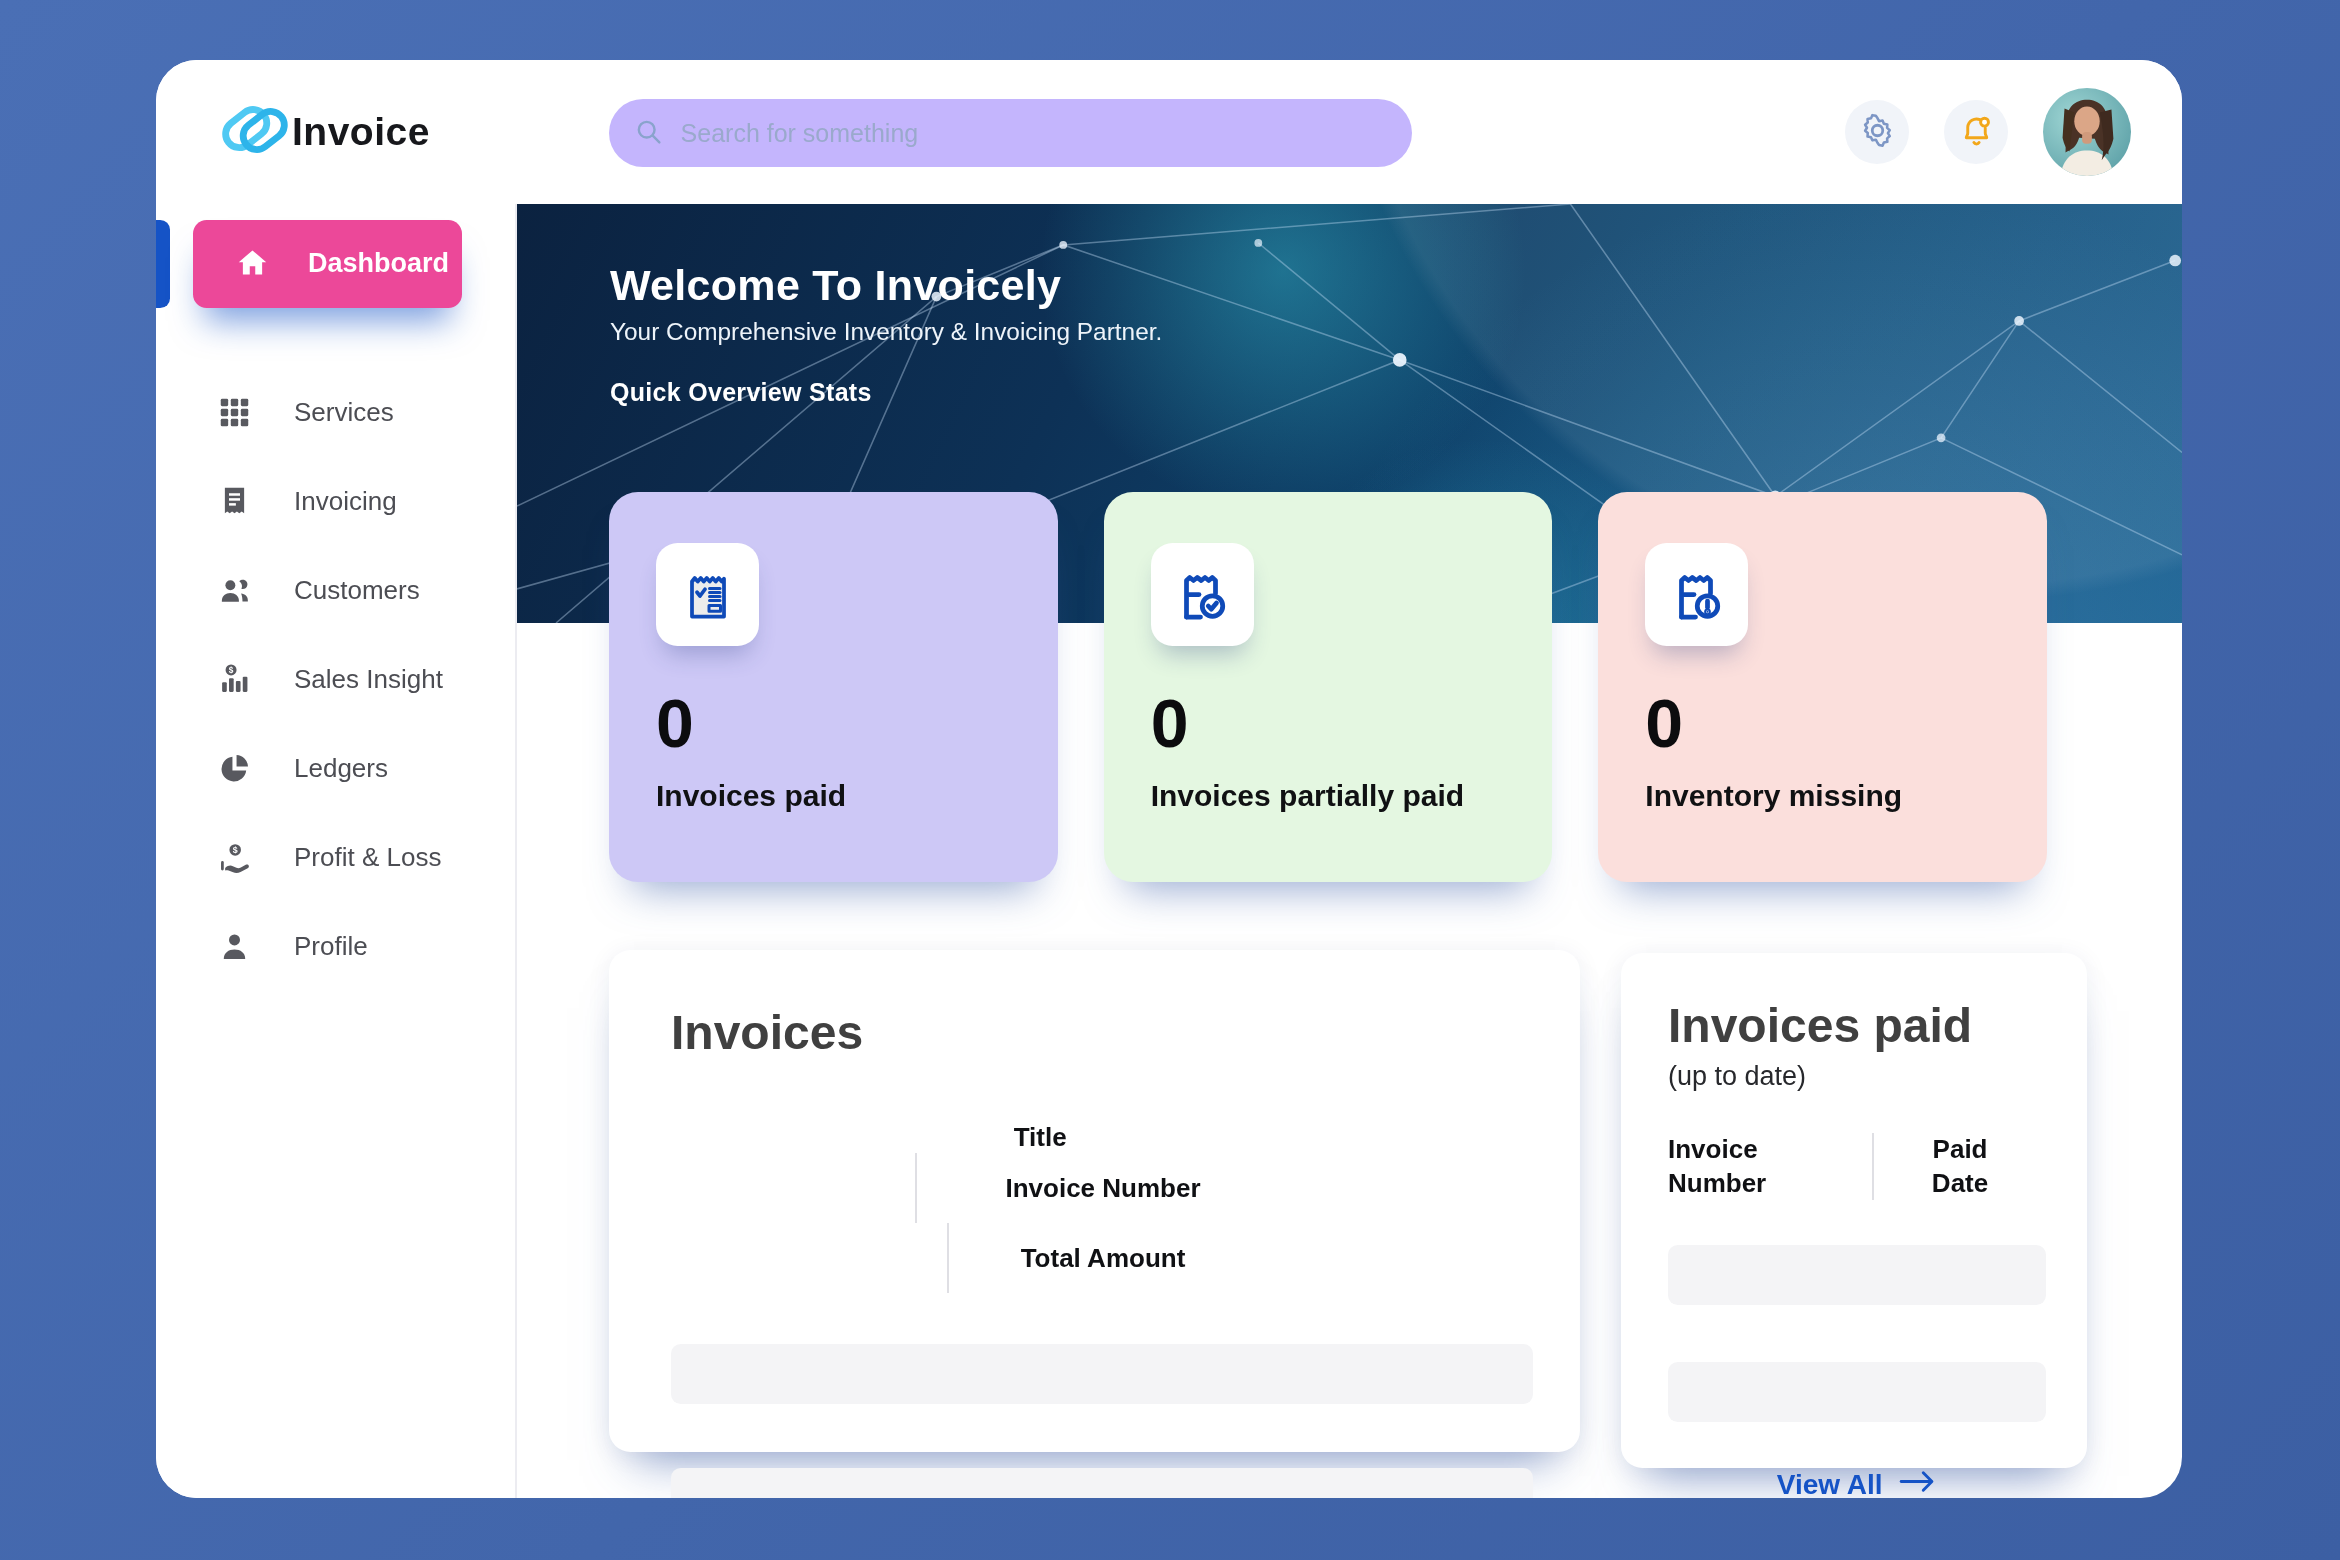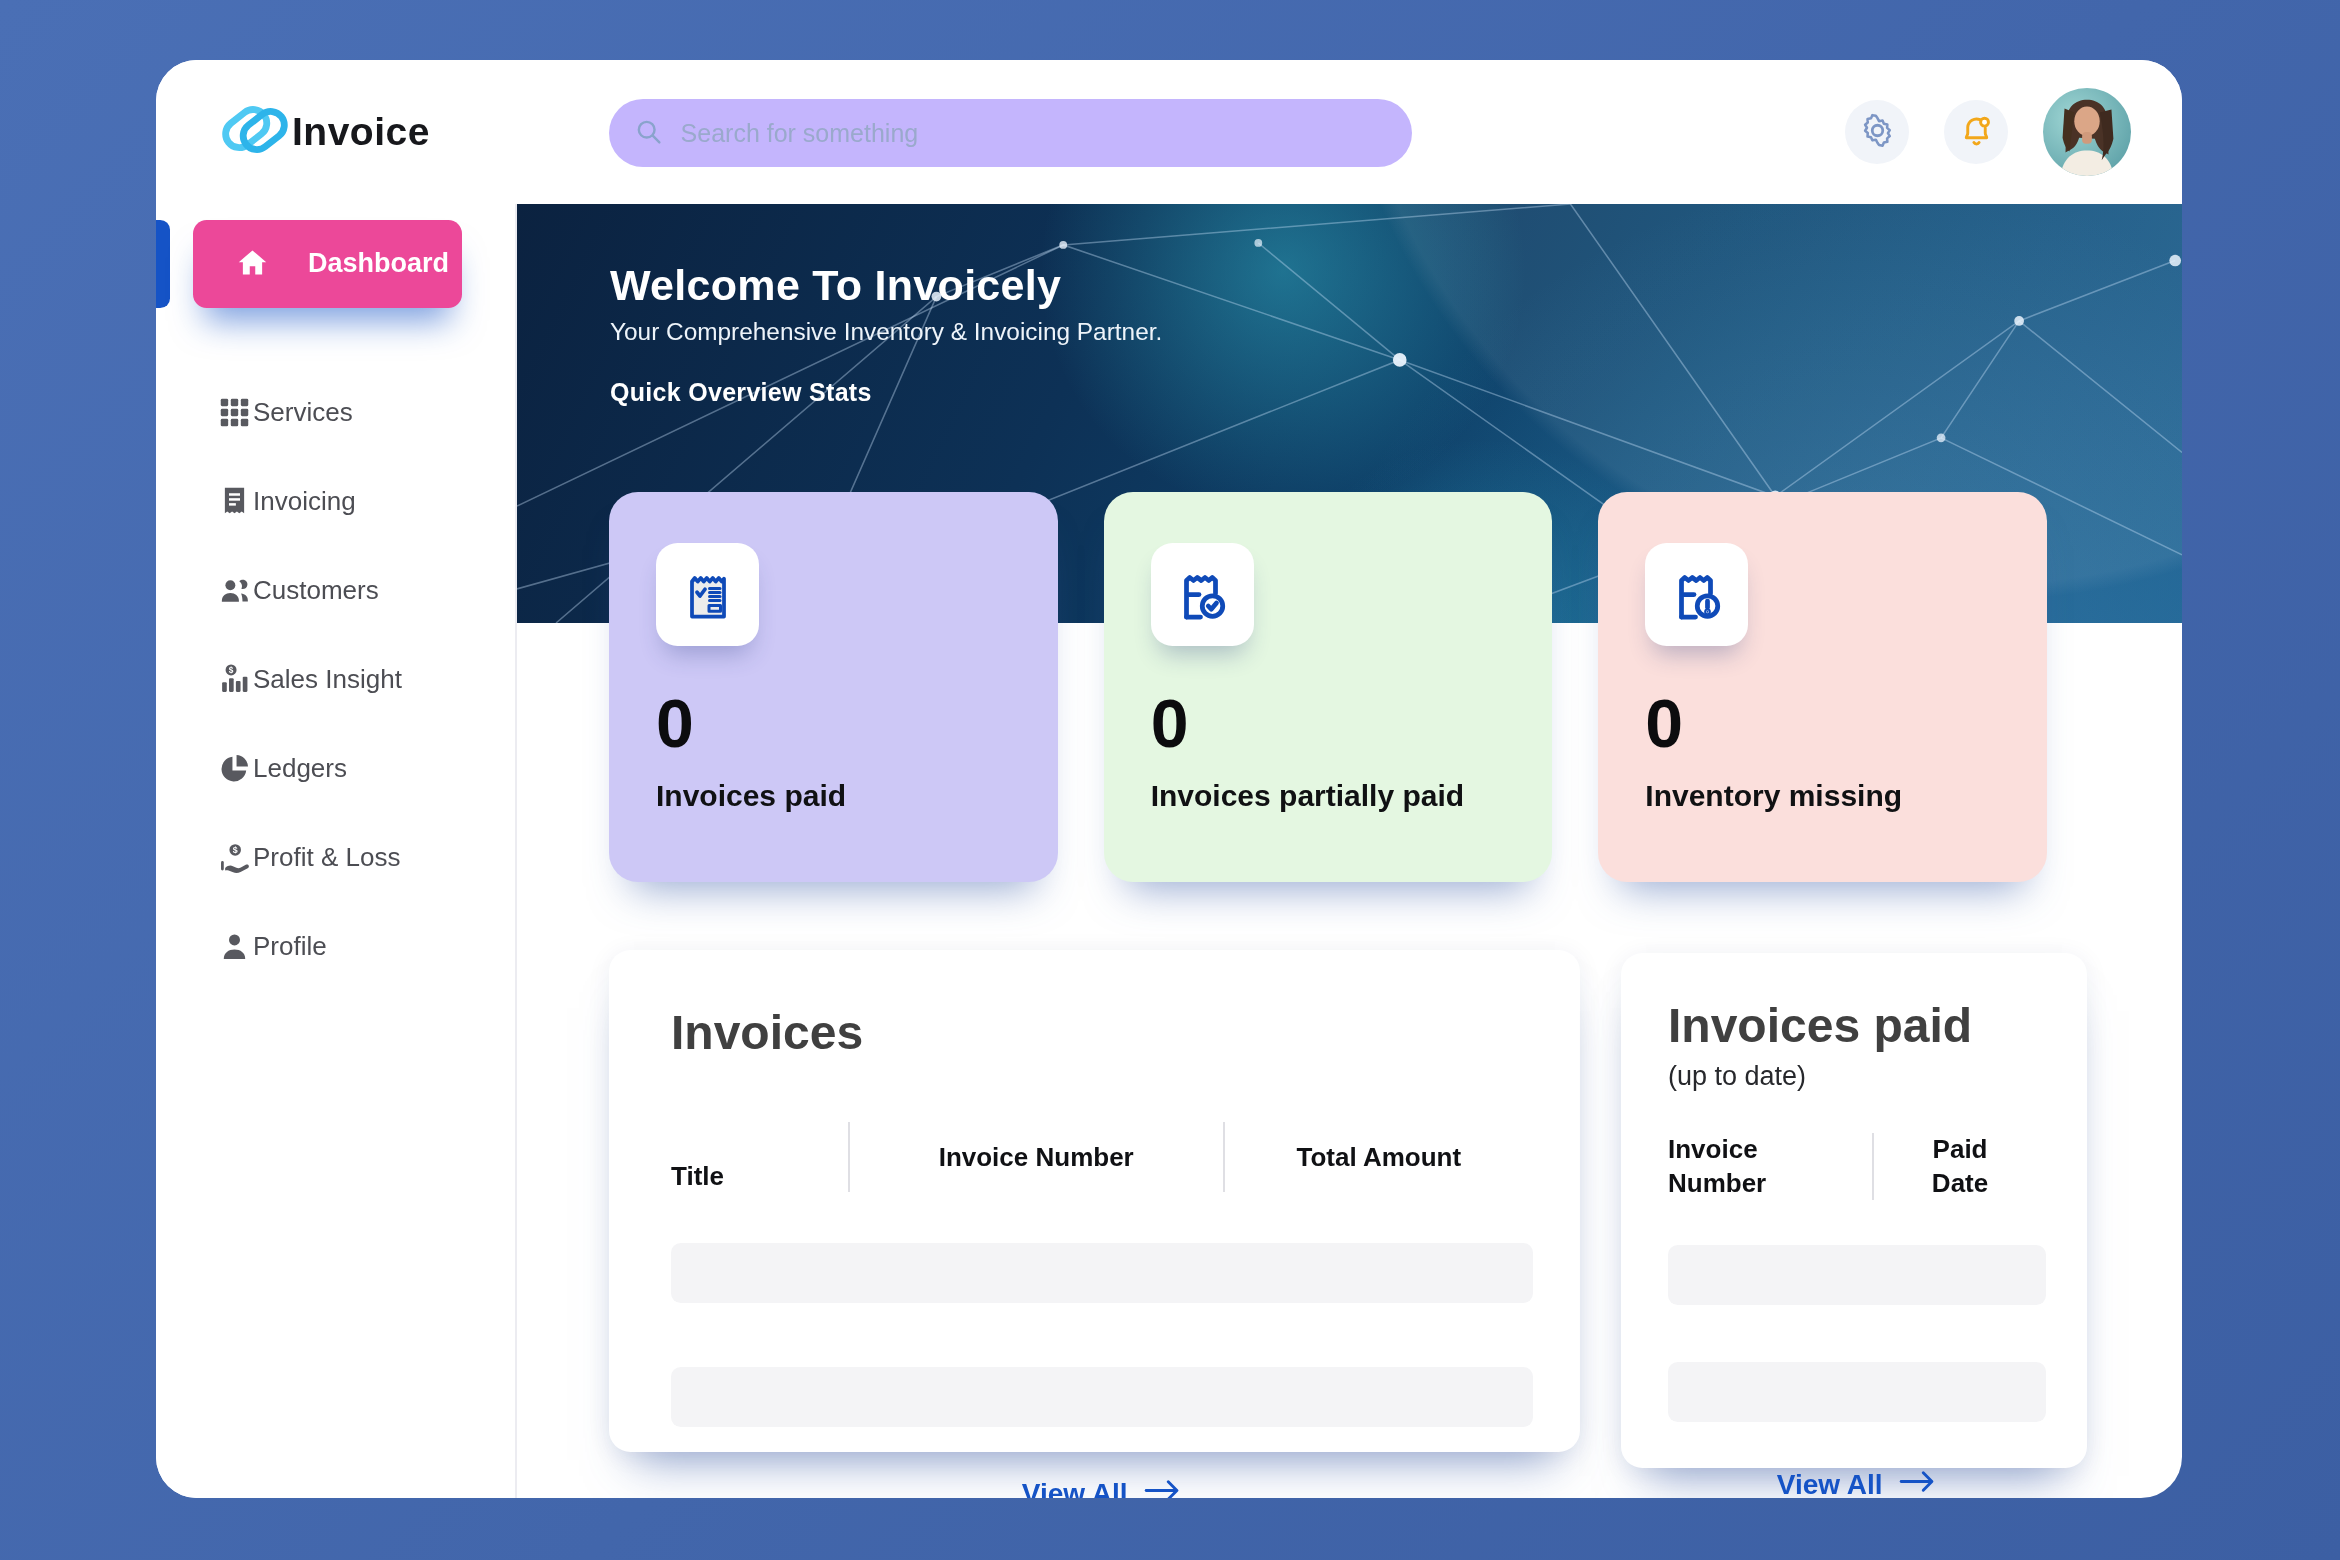--- a/index.html
+++ b/index.html
@@ -44,21 +44,21 @@
   }
   .nav-active {
     position:absolute; left:37px; top:15.6px; width:269px; height:88px;
     background:#ec4899; border-radius:13.7px; display:flex; align-items:center; gap:37px;
     padding-left:41px; cursor:pointer;
     box-shadow:0 25px 33px -11.7px rgba(21,83,198,.55);
   }
   .nav-active .nav-label { color:#fff; font-weight:bold; font-size:27px; }
   .nav-list { position:absolute; left:0; top:164px; width:100%; }
   .nav-item {
-    height:89px; display:flex; align-items:center; padding-left:60px; cursor:pointer;
+    height:89px; display:flex; align-items:center; gap:41px; padding-left:60px; cursor:pointer;
   }
   .nav-item .nav-label { font-size:26px; color:#4c4d53; font-weight:500; }
   .nav-ic { width:37px; display:flex; justify-content:center; }
 
   
   .hero {
     position:absolute; left:361px; top:144px; width:1665px; height:419px;
     background:
       radial-gradient(circle 1122px at 88% -62%, rgba(255,255,255,0.07) 57%, rgba(255,255,255,0) 58.5%),
       radial-gradient(circle 419px at 46% 16%, rgba(56,196,215,0.42), rgba(56,196,215,0) 58%),
@@ -95,21 +95,21 @@
   
   .panel {
     position:absolute; background:#fff; border-radius:21.5px;
     box-shadow:0 3.9px 25px rgba(25,45,95,.07), 0 33px 45px -25px rgba(60,95,170,.55);
   }
   .panel-invoices { left:453px; top:890px; width:971px; height:502px; padding:55px 47px 0 62px; }
   .panel-paid { left:1465px; top:893px; width:466px; height:515px; padding:45px 41px 0 47px; }
   .panel-title { font-size:48px; font-weight:bold; color:#404040; }
   .panel-sub { font-size:27px; color:#27282c; margin-top:7.8px; }
 
-  .inv-headrow { display:flex; margin-top:62px; align-items:flex-end; }
+  .inv-headrow { display:flex; margin-top:62px; align-items:center;flex-direction:column; }
   .inv-col { font-size:26px; font-weight:bold; color:#101114; }
   .inv-col-title { width:20.5%; }
   .inv-col-number { width:43.5%; text-align:center; border-left:2px solid #dfdfe4; }
   .inv-col-amount { width:36%; text-align:center; border-left:2px solid #dfdfe4; }
   .inv-col-number, .inv-col-amount { padding:19.5px 0; }
 
   .ph-row { height:60px; background:#f4f4f6; border-radius:9.8px; }
   .inv-rows .ph-row { margin-top:51px; }
   .inv-rows .ph-row + .ph-row { margin-top:64px; }
 

